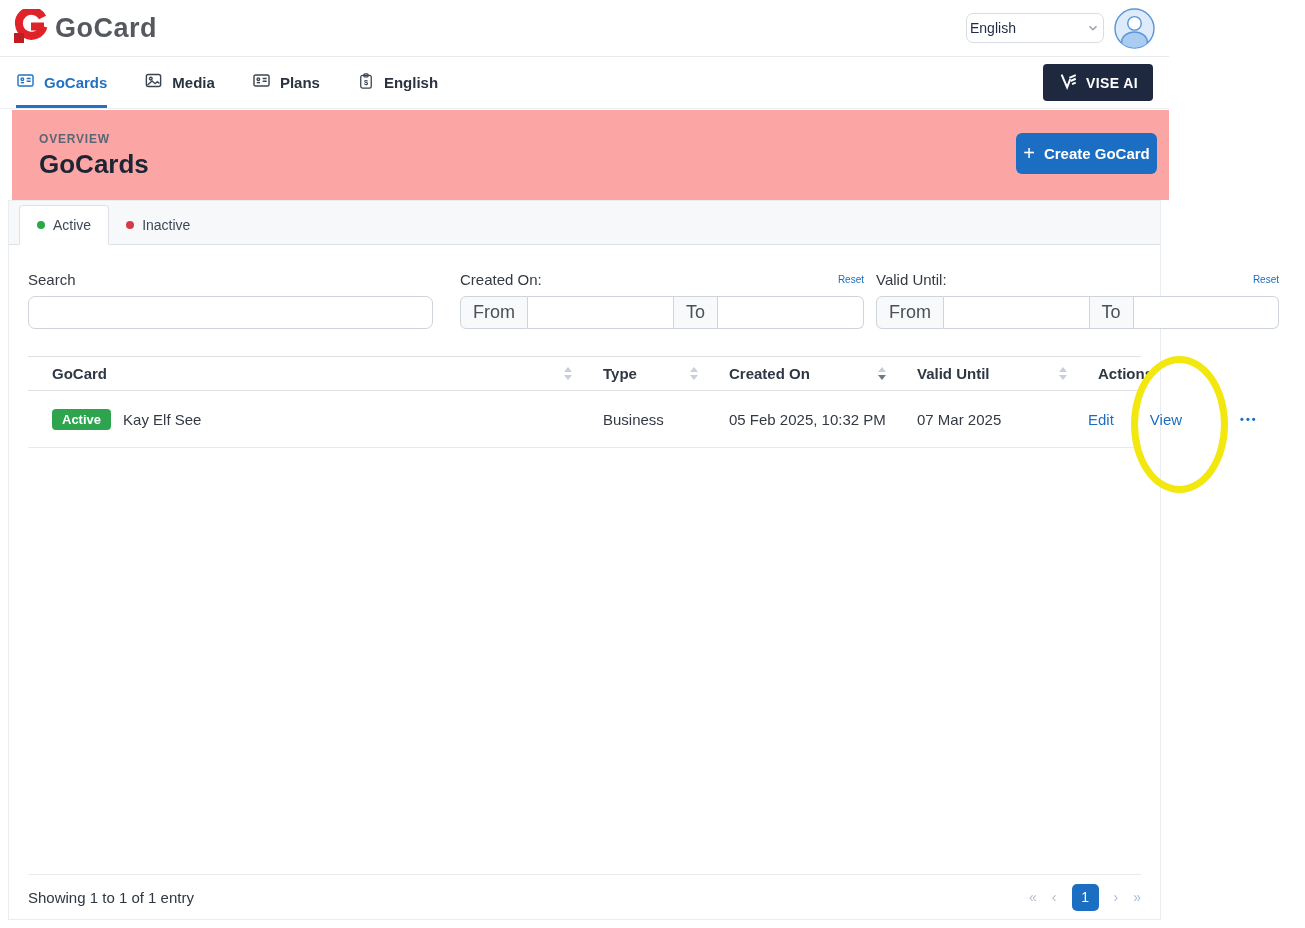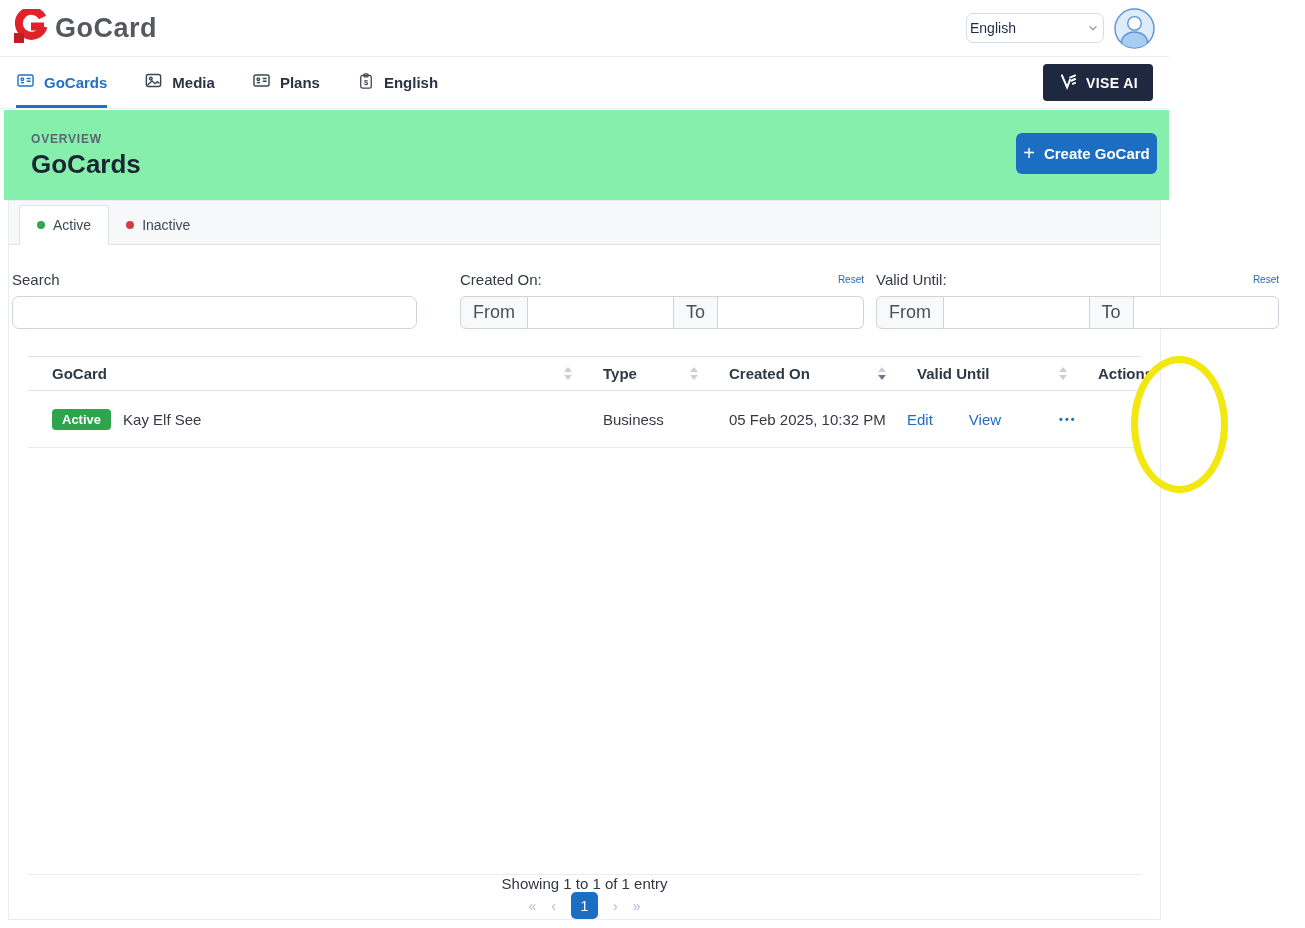--- a/index.html
+++ b/index.html
@@ -23,42 +23,42 @@
   .nav-item { display:flex; align-items:center; gap:9px; color:#2a3342; font-size:15px; font-weight:700;
               cursor:pointer; border-bottom:3px solid transparent; padding-top:2px; }
   .nav-item svg { stroke:#3b4552; }
   .nav-item.active { color:#2272c4; border-bottom-color:#2272c4; }
   .nav-item.active svg { stroke:#2272c4; }
   .vise-btn { margin-left:auto; align-self:center; height:37px; background:#1e2940; color:#fff; border:none;
               border-radius:4px; padding:0 15px; display:flex; align-items:center; gap:8px; font-size:14px;
               font-weight:700; letter-spacing:.4px; cursor:pointer; font-family:inherit; }
 
   
-  .page-head { position:absolute; top:110px; left:4px; right:0; height:90px; background:#86efac; padding:22px 0 0 27px; }
+  .page-head { position:absolute; top:110px; left:12px; right:0; height:90px; background:#fca5a5; padding:22px 0 0 27px; }
   .eyebrow { font-size:12px; font-weight:700; color:#5a6673; letter-spacing:.8px; }
   .page-title { font-size:26px; font-weight:800; color:#1c2533; margin-top:3px; }
   .create-btn { position:absolute; right:12px; top:23px; width:141px; height:41px; background:#1b6ec2; color:#fff;
                 border:none; border-radius:6px; font-size:15px; font-weight:600; cursor:pointer; font-family:inherit;
                 display:flex; align-items:center; justify-content:center; gap:9px; }
   .create-btn .plus { font-size:20px; font-weight:300; line-height:1; margin-top:-2px; }
 
   
   .card { position:absolute; top:200px; left:8px; right:8px; bottom:8px; background:#fff; border:1px solid #e9edf1; }
   .tabbar { height:44px; background:#f6f8fa; border-bottom:1px solid #dee2e6; display:flex; align-items:flex-end; padding-left:10px; }
   .tab { height:40px; display:flex; align-items:center; gap:8px; padding:0 17px; font-size:14px; color:#3e4a59;
          cursor:pointer; margin-bottom:-1px; }
   .tab.selected { background:#fff; border:1px solid #dee2e6; border-bottom:1px solid #fff; border-radius:4px 4px 0 0; }
   .dot { width:8px; height:8px; border-radius:50%; display:inline-block; }
   .dot-green { background:#2ba84a; }
   .dot-red { background:#d63a49; }
 
   
   .filters { position:absolute; top:70px; left:0; right:0; height:66px; }
   .fblock { position:absolute; top:0; }
-  .fblock-search { left:3px;  width:405px; }
+  .fblock-search { left:19px;  width:405px; }
   .fblock-created { left:451px; width:404px; }
   .fblock-valid { left:867px; width:403px; }
   .frow { display:flex; justify-content:space-between; align-items:center; height:16px; margin-bottom:9px; }
   .flabel { font-size:15px; color:#333a44; }
   .reset-link { font-size:10px; color:#1b6ec2; cursor:pointer; text-decoration:none; }
   .search-input { width:100%; height:33px; border:1px solid #ced4da; border-radius:7px; padding:0 10px;
                   font-size:14px; font-family:inherit; color:#333; outline:none; }
   .igroup { display:flex; height:33px; width:100%; }
   .ig-prefix { background:#f8f9fa; border:1px solid #ced4da; display:flex; align-items:center; padding:0 12px;
                font-size:18px; color:#495057; }
@@ -82,21 +82,21 @@
   .link { color:#1b6ec2; cursor:pointer; text-decoration:none; font-size:15px; }
   .link.edit { margin-right:36px; }
   .dots { color:#1b6ec2; font-size:11px; letter-spacing:2px; font-weight:700; margin-left:58px; cursor:pointer; }
 
   
   .annotation { position:absolute; left:1131px; top:356px; width:97px; height:137px; border:7px solid #f2e70e;
                 border-radius:50%; pointer-events:none; z-index:40; }
 
   
   .card-footer { position:absolute; left:19px; right:19px; bottom:0; height:45px; border-top:1px solid #e9ecef;
-                 display:flex; align-items:center; justify-content:space-between;flex-direction:column; }
+                 display:flex; align-items:center; justify-content:space-between; }
   .summary { font-size:15px; color:#2f3742; }
   .pager { display:flex; align-items:center; gap:15px; }
   .pg-nav { font-size:14px; cursor:default; user-select:none; }
   .pg-muted { color:#b3bdc9; }
   .pg-blue { color:#a7bbd9; }
   .pg-page { width:27px; height:27px; background:#1b6ec2; color:#fff; border-radius:5px; display:flex;
              align-items:center; justify-content:center; font-size:14px; cursor:pointer; }
 </style>
 </head>
 <body>
@@ -292,20 +292,21 @@
         </div>
       </div>
 
       <div class="t-row">
         <div class="td">
           <span class="badge">Active</span>
           <span>Kay Elf See</span>
         </div>
         <div class="td">Business</div>
         <div class="td">05 Feb 2025, 10:32 PM</div>
+        <div class="td">07 Mar 2025</div>
         <div class="td act-cell">
           <a class="link edit">Edit</a>
           <a class="link">View</a>
           <span class="dots">•••</span>
         </div>
       </div>
     </div>
 
     <div class="card-footer">
       <span class="summary">Showing 1 to 1 of 1 entry</span>

